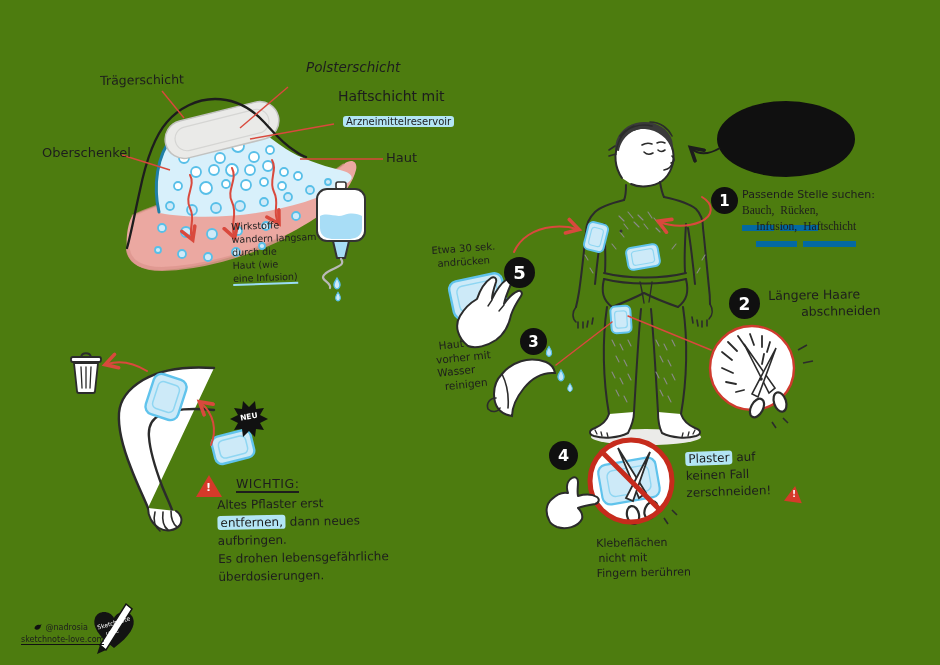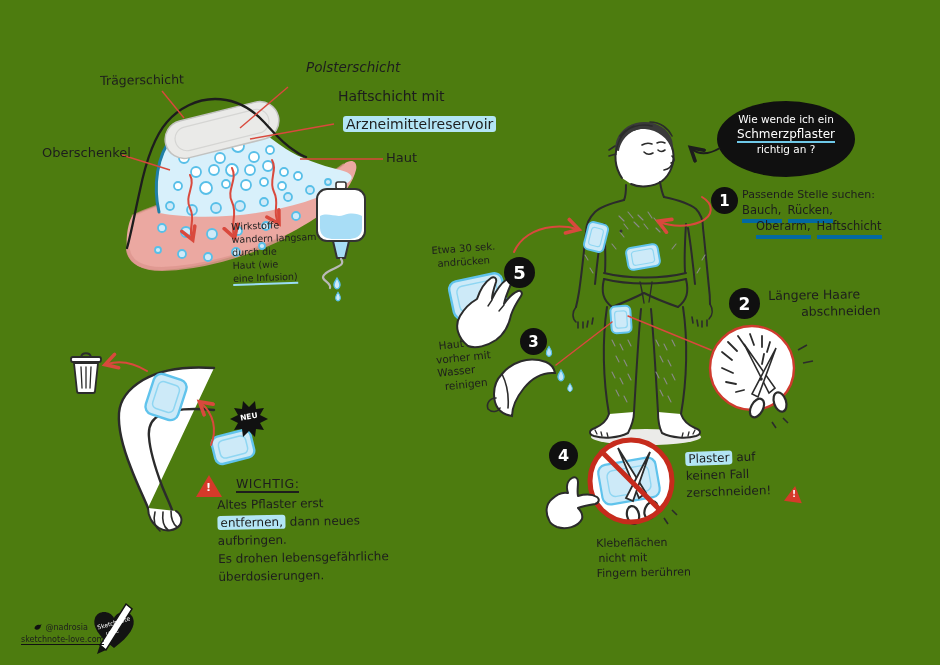--- a/index.html
+++ b/index.html
@@ -3,21 +3,21 @@
 <meta charset="utf-8">
 <style>
   html,body{margin:0;padding:0;background:#fff;}
   .stage{position:relative;width:940px;height:665px;background:#4d7c0f;overflow:hidden;
          font-family:"DejaVu Sans",sans-serif;color:#1d1d1d;}
   svg.art{position:absolute;left:0;top:0;width:940px;height:665px;}
   .t{position:absolute;white-space:nowrap;color:#1d1d1d;line-height:1.15;}
   .w{color:#fff;}
   .b{font-weight:normal;}
   .hl{background:#b3e5f5;padding:0 3px;border-radius:3px;}
-  .ub{border-bottom:4px solid #0369a1;padding-bottom:2px;}
+  .ub{border-bottom:6px solid #0369a1;padding-bottom:8px;font-family:Liberation Serif, serif;}
   .ubw{border-bottom:2px solid #6fc9e8;padding-bottom:0;}
   .ubl{border-bottom:2px solid #9adcf4;}
   .uk{border-bottom:2px solid #1d1d1d;}
   .badge{position:absolute;background:#101010;color:#fff;border-radius:50%;
          display:flex;align-items:center;justify-content:center;font-weight:bold;}
   .tri{position:absolute;width:0;height:0;border-left:13px solid transparent;
        border-right:13px solid transparent;border-bottom:22px solid #d63a2a;}
   .tri.small{border-left-width:9px;border-right-width:9px;border-bottom-width:16px;transform:rotate(8deg);}
   .trimark{position:absolute;color:#fff;font-weight:bold;}
   .loc{display:inline-block;margin-right:6px;}
@@ -268,45 +268,40 @@
   <g transform="translate(90,602)">
     <path d="M24,16 C20,8 8,8 5,16 C2,24 8,34 24,46 C40,34 46,24 43,16 C40,8 28,8 24,16 Z" fill="#131313"></path>
     <path d="M36,2 L42,7 L16,48 L10,43 Z" fill="#fff" stroke="#131313" stroke-width="1.5"></path>
     <path d="M10,43 L16,48 L7,52 Z" fill="#131313"></path>
   </g>
 </svg>
 
 <div class="t rot-1" style="left:100px;top:74px;font-size:12.5px;">Trägerschicht</div>
 <div class="t" style="left:306px;top:60px;font-size:13.5px;font-style:italic;">Polsterschicht</div>
 <div class="t" style="left:338px;top:88px;font-size:14px;">Haftschicht mit</div>
-<div class="t" style="left:343px;top:116px;font-size:14px;"><span class="hl">Arzneimittelreservoir</span></div>
+<div class="t" style="left:343px;top:116px;font-size:10px;"><span class="hl">Arzneimittelreservoir</span></div>
 <div class="t" style="left:42px;top:146px;font-size:13px;">Oberschenkel</div>
 <div class="t" style="left:386px;top:151px;font-size:13px;">Haut</div>
 
 <div class="t rot-2" style="left:231px;top:220px;font-size:9.5px;line-height:13px;">
   <div>Wirkstoffe</div>
   <div>wandern langsam</div>
   <div>durch die</div>
   <div>Haut (wie</div>
   <div><span class="ubl">eine Infusion)</span></div>
 </div>
 
-<div class="t bubbletxt" style="left:714px;top:112px;font-size:10.5px;line-height:15px;">
-  <div class="w">Wie wende ich ein</div>
-  <div class="w" style="font-size:12px;"><span class="ubw">Schmerzpflaster</span></div>
-  <div class="w">richtig an ?</div>
-</div>
 
 <div class="badge" style="left:711px;top:187px;width:27px;height:27px;font-size:15px;">1</div>
 <div class="t" style="left:742px;top:189px;font-size:11px;text-align:center;">Passende Stelle suchen:</div>
 <div class="t" style="left:742px;top:204px;font-size:11.5px;">
   <span class="loc ub">Bauch,</span><span class="loc ub">Rücken,</span>
 </div>
 <div class="t" style="left:756px;top:220px;font-size:11.5px;">
-  <span class="loc ub">Oberarm,</span><span class="loc ub">Haftschicht</span>
+  <span class="loc ub">Infusion,</span><span class="loc ub">Haftschicht</span>
 </div>
 
 <div class="badge" style="left:729px;top:288px;width:31px;height:31px;font-size:17px;">2</div>
 <div class="t rot-1" style="left:768px;top:289px;font-size:12.5px;">Längere Haare</div>
 <div class="t rot-1" style="left:801px;top:305px;font-size:12.5px;">abschneiden</div>
 
 <div class="badge" style="left:504px;top:257px;width:31px;height:31px;font-size:18px;">5</div>
 <div class="t rot-4" style="left:431px;top:245px;font-size:10px;">Etwa 30 sek.</div>
 <div class="t rot-4" style="left:437px;top:258px;font-size:10px;">andrücken</div>
 

